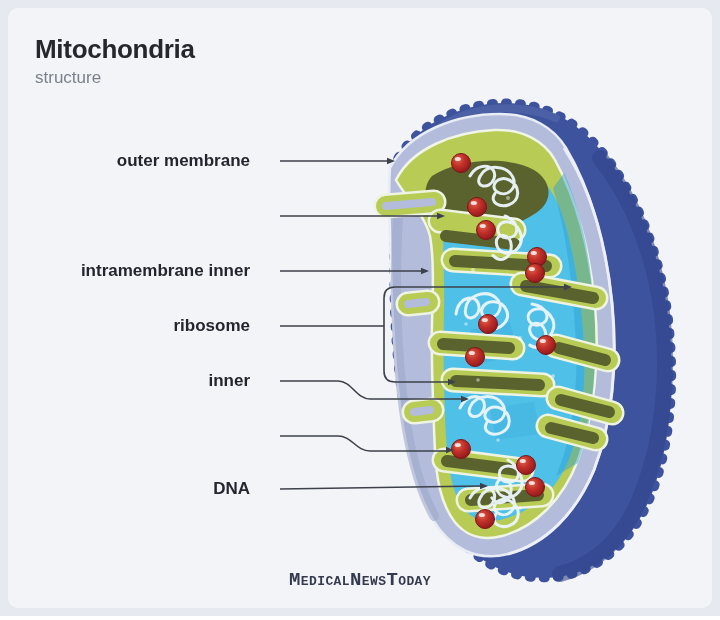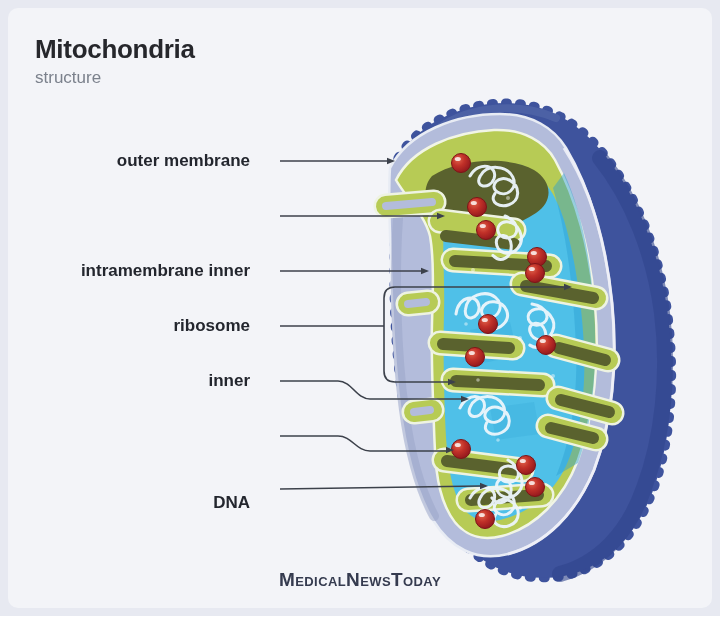--- a/index.html
+++ b/index.html
@@ -30,21 +30,21 @@
     right:462px;
     height:24px;line-height:24px;
     font-size:17px;font-weight:bold;
     color:var(--label-text,#23262e);
     white-space:nowrap;
     text-align:right;
   }
   .logo{
     position:absolute;left:0;right:0;top:561px;
     text-align:center;
-    font-family:Liberation Sans, sans-serif;
+    font-family:Liberation Mono, monospace;
     font-variant:small-caps;
     font-weight:600;
     font-size:19px;letter-spacing:0.4px;
     color:var(--logo-text,#353b4f);
   }
   svg.diagram{position:absolute;left:0;top:0;pointer-events:none;}
   
   .bean-fill{fill:var(--outer-membrane,#3e539d);}
   .bean-dots{fill:none;stroke:var(--outer-membrane,#3e539d);stroke-width:9;stroke-dasharray:2 12;stroke-linecap:round;}
   .bean-shade{fill:none;stroke:var(--outer-membrane-shade,#31448c);stroke-width:16;stroke-linecap:round;opacity:.6;}
@@ -71,21 +71,21 @@
 <div class="page">
   <div class="card">
 
     <div class="title">Mitochondria</div>
     <div class="subtitle">structure</div>
 
     <div class="label" style="top:141px">outer membrane</div>
     <div class="label" style="top:251px">intramembrane inner</div>
     <div class="label" style="top:306px">ribosome</div>
     <div class="label" style="top:361px">inner</div>
-    <div class="label" style="top:483px">DNA</div>
+    <div class="label" style="top:469px">DNA</div>
 
     <svg class="diagram" width="720" height="620" viewBox="0 0 720 620">
       <defs>
         <path id="bean" d="M390,150 C412,112 460,94 500,95 C540,96 570,114 596,146 C628,186 650,240 659,300 C668,365 664,430 646,480 C628,530 596,560 556,568 C516,575 480,562 454,534 C428,506 410,465 400,420 C390,375 386,320 386,272 C386,225 384,185 390,150 Z"></path>
         <radialGradient id="rg" cx="35%" cy="32%" r="75%">
           <stop offset="0%" stop-color="#e0614a"></stop>
           <stop offset="45%" stop-color="#c03028"></stop>
           <stop offset="100%" stop-color="#8e161c"></stop>
         </radialGradient>
         <g id="riboT">

